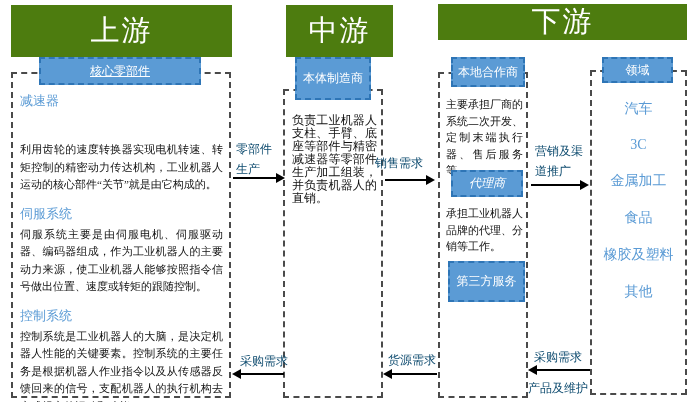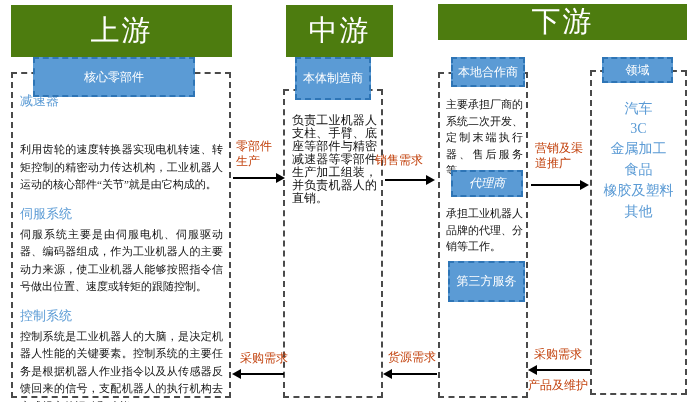--- a/index.html
+++ b/index.html
@@ -10,44 +10,44 @@
        font-family:Liberation Sans, sans-serif;}
   .tag{position:absolute;background:#5B9BD5;border:2px dashed #2E75B6;color:#fff;
        display:flex;align-items:center;justify-content:center;font-size:12px;
        box-sizing:border-box;font-family:"Liberation Sans",sans-serif;z-index:3;}
   .dbox{position:absolute;border:2px dashed #4a4a4a;box-sizing:border-box;background:#fff;z-index:1;}
   .content{position:absolute;z-index:2;}
   .sec-title{color:#5B9BD5;font-size:13px;margin:0 0 3px 0;}
   .body-txt{font-size:11px;line-height:17.5px;text-align:justify;margin:0;}
   .mid-txt{font-size:12px;line-height:13px;text-align:justify;}
   .dn-txt{font-size:11px;line-height:16.5px;text-align:justify;}
-  .fields{display:flex;flex-direction:column;align-items:center;row-gap:3px;
+  .fields{display:flex;flex-direction:column;align-items:center;row-gap:19px;
           padding-top:30px;font-size:14px;color:#5B9BD5;}
-  .alabel{position:absolute;font-size:12px;line-height:15px;color:#c2410c;z-index:4;}
+  .alabel{position:absolute;font-size:12px;line-height:20px;color:#0c4a6e;z-index:4;}
   .hline{position:absolute;height:2px;background:#000;z-index:4;}
   .tri-r{position:absolute;width:0;height:0;border-top:5px solid transparent;
          border-bottom:5px solid transparent;border-left:9px solid #000;z-index:4;}
   .tri-l{position:absolute;width:0;height:0;border-top:5px solid transparent;
          border-bottom:5px solid transparent;border-right:9px solid #000;z-index:4;}
 </style>
 </head>
 <body>
 
 <div class="canvas">
 
   <div class="hdr" style="left:11px;top:5px;width:221px;height:52px;">上游</div>
   <div class="hdr" style="left:286px;top:5px;width:107px;height:52px;">中游</div>
   <div class="hdr" style="left:438px;top:4px;width:249px;height:36px;">下游</div>
 
   <div class="dbox" style="left:11px;top:72px;width:220px;height:326px;"></div>
   <div class="dbox" style="left:283px;top:89px;width:100px;height:309px;"></div>
   <div class="dbox" style="left:438px;top:72px;width:90px;height:326px;"></div>
   <div class="dbox" style="left:590px;top:70px;width:97px;height:325px;"></div>
 
-  <div class="tag" style="left:33px;top:57px;width:162px;height:40px;">核心零部件</div>
+  <div class="tag" style="left:39px;top:57px;width:162px;height:28px;text-decoration:underline;">核心零部件</div>
   <div class="tag" style="left:295px;top:57px;width:76px;height:43px;">本体制造商</div>
   <div class="tag" style="left:451px;top:57px;width:74px;height:30px;">本地合作商</div>
   <div class="tag" style="left:602px;top:57px;width:71px;height:26px;">领域</div>
 
   <div class="content" style="left:20px;top:92px;width:203px;">
     <div class="sec-title">减速器</div>
     <p class="body-txt" style="margin-bottom:11px;margin-top:31px;">利用齿轮的速度转换器实现电机转速、转矩控制的精密动力传达机构，工业机器人运动的核心部件“关节”就是由它构成的。</p>
     <div class="sec-title">伺服系统</div>
     <p class="body-txt" style="margin-bottom:11px;">伺服系统主要是由伺服电机、伺服驱动器、编码器组成，作为工业机器人的主要动力来源，使工业机器人能够按照指令信号做出位置、速度或转矩的跟随控制。</p>
     <div class="sec-title">控制系统</div>

